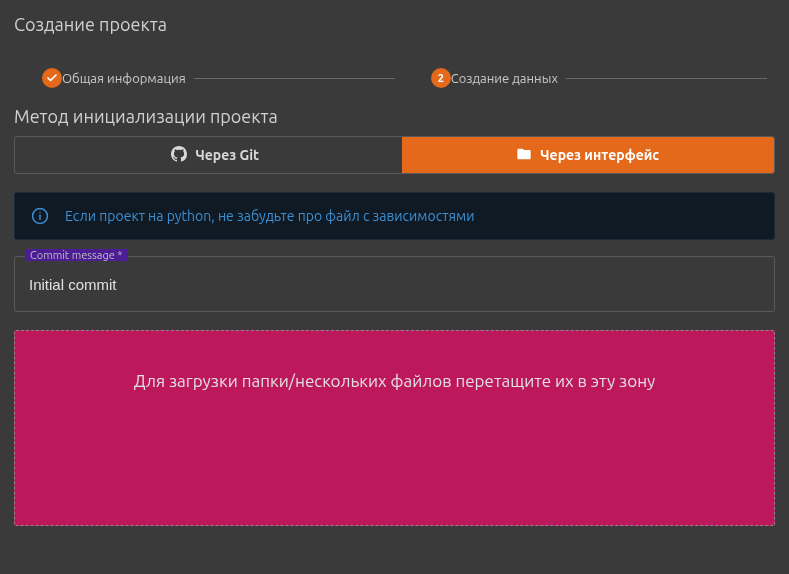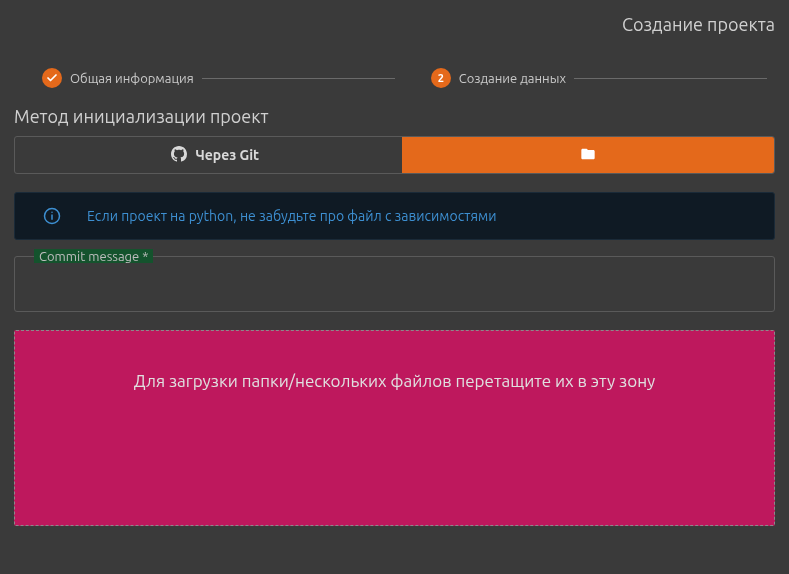--- a/index.html
+++ b/index.html
@@ -10,32 +10,31 @@
     width: 789px;
     height: 574px;
     overflow: hidden;
     padding: 14px;
   }
   .page-title {
     font-size: 18px;
     font-weight: 400;
     color: #d0d0d0;
     margin-bottom: 34px;
-    text-align: right;
   }
   
   .stepper {
     display: flex;
     align-items: center;
     margin-bottom: 18px;
   }
   .step {
     display: flex;
     align-items: center;
-    gap: 8px;
+    gap: 0;
     padding-left: 28px;
   }
   .step-circle {
     width: 20px;
     height: 20px;
     border-radius: 50%;
     display: flex;
     align-items: center;
     justify-content: center;
     font-size: 11px;
@@ -90,24 +89,24 @@
   .toggle-btn.active {
     background: #e4691b;
     color: #fff;
   }
   .toggle-btn svg { width: 16px; height: 16px; }
   
   .alert {
     background: #0f1a24;
     border: 1px solid #1a2a38;
     border-radius: 3px;
-    padding: 14px 28px;
-    display: flex;
-    align-items: center;
-    gap: 26px;
+    padding: 14px 16px;
+    display: flex;
+    align-items: center;
+    gap: 16px;
     margin-bottom: 16px;
   }
   .alert-icon {
     width: 18px;
     height: 18px;
     flex-shrink: 0;
     color: #3d8fd1;
   }
   .alert-text {
     color: #3d8fd1;
@@ -121,25 +120,24 @@
     height: 56px;
     display: flex;
     align-items: center;
     padding: 0 14px;
     margin-bottom: 18px;
   }
   .field-label {
     position: absolute;
     top: -8px;
     left: 10px;
-    background: #14532d;
+    background: #4c1d95;
     padding: 0 5px;
-    font-size: 13px;
+    font-size: 11px;
     color: #bdbdbd;
-    margin-left: 9px;
   }
   .field-input {
     background: transparent;
     border: none;
     outline: none;
     color: #e0e0e0;
     font-size: 15px;
     width: 100%;
   }
   
@@ -174,50 +172,52 @@
     <span class="step-label">Общая информация</span>
   </div>
   <div class="step-connector"></div>
   <div class="step">
     <span class="step-circle active">2</span>
     <span class="step-label">Создание данных</span>
   </div>
   <div class="step-connector"></div>
 </div>
 
-<h2 class="section-title">Метод инициализации проект</h2>
+<h2 class="section-title">Метод инициализации проекта</h2>
 
 <div class="toggle-group">
   <div class="toggle-btn">
     <span>
       <svg viewBox="0 0 16 16" fill="currentColor">
           <path d="M8 0C3.58 0 0 3.58 0 8c0 3.54 2.29 6.53 5.47 7.59.4.07.55-.17.55-.38 0-.19-.01-.82-.01-1.49-2.01.37-2.53-.49-2.69-.94-.09-.23-.48-.94-.82-1.13-.28-.15-.68-.52-.01-.53.63-.01 1.08.58 1.23.82.72 1.21 1.87.87 2.33.66.07-.52.28-.87.51-1.07-1.78-.2-3.64-.89-3.64-3.95 0-.87.31-1.59.82-2.15-.08-.2-.36-1.02.08-2.12 0 0 .67-.21 2.2.82.64-.18 1.32-.27 2-.27.68 0 1.36.09 2 .27 1.53-1.04 2.2-.82 2.2-.82.44 1.1.16 1.92.08 2.12.51.56.82 1.27.82 2.15 0 3.07-1.87 3.75-3.65 3.95.29.25.54.73.54 1.48 0 1.07-.01 1.93-.01 2.2 0 .21.15.46.55.38A8.013 8.013 0 0016 8c0-4.42-3.58-8-8-8z"></path>
         </svg>
     </span>
     <span>Через Git</span>
   </div>
   <div class="toggle-btn active">
     <span>
       <svg viewBox="0 0 24 24" fill="currentColor">
           <path d="M10 4H4c-1.1 0-2 .9-2 2v12c0 1.1.9 2 2 2h16c1.1 0 2-.9 2-2V8c0-1.1-.9-2-2-2h-8l-2-2z"></path>
         </svg>
     </span>
+    <span>Через интерфейс</span>
   </div>
 </div>
 
 <div class="alert">
   <span class="alert-icon">
     <svg viewBox="0 0 24 24" fill="none" stroke="currentColor" stroke-width="2">
         <circle cx="12" cy="12" r="10"></circle>
         <line x1="12" y1="10" x2="12" y2="17"></line>
         <circle cx="12" cy="7" r="1" fill="currentColor" stroke="none"></circle>
       </svg>
   </span>
   <span class="alert-text">Если проект на python, не забудьте про файл с зависимостями</span>
 </div>
 
 <div class="field">
   <span class="field-label">Commit message *</span>
+  <input class="field-input" type="text" value="Initial commit" style="">
 </div>
 
 <div class="dropzone">
   <span class="dropzone-text">Для загрузки папки/нескольких файлов перетащите их в эту зону</span>
 </div>
 
 </body></html>

